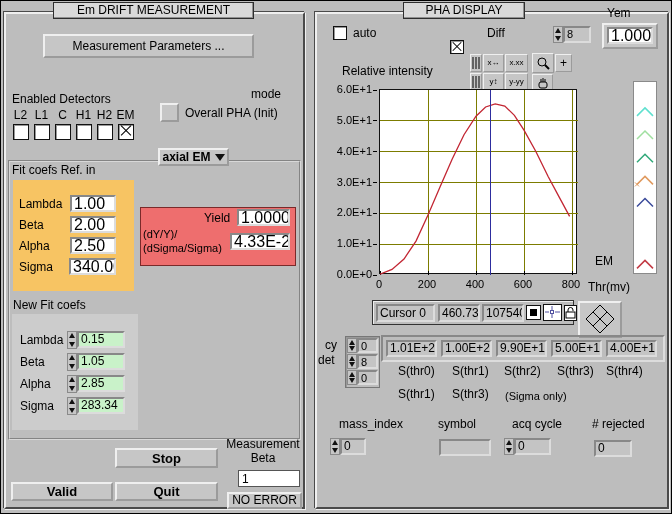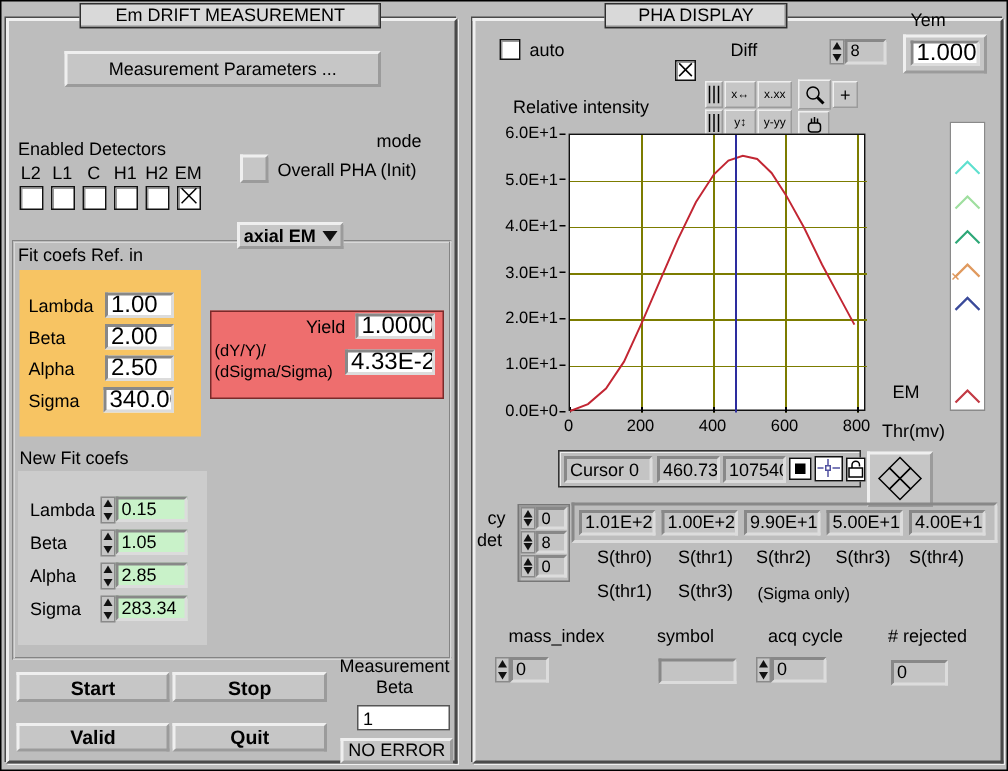--- a/index.html
+++ b/index.html
@@ -133,21 +133,20 @@
       <div class="sd"></div>
     </div>
   <div class="abs fieldg" style="left:76px;top:374px;width:48px;height:17px;">2.85</div>
   <div class="abs lbl" style="left:19px;top:399px;">Sigma</div>
   <div class="abs spin" style="left:66px;top:396px;height:18px;">
       <div class="su"></div>
       <div class="sd"></div>
     </div>
   <div class="abs fieldg" style="left:76px;top:396px;width:48px;height:17px;">283.34</div>
 
-  <div class="abs btn" style="left:10px;top:447px;width:102px;height:20px;line-height:17px;">Start</div>
   <div class="abs btn" style="left:114px;top:447px;width:103px;height:20px;line-height:17px;">Stop</div>
   <div class="abs btn" style="left:10px;top:481px;width:102px;height:19px;line-height:16px;">Valid</div>
   <div class="abs btn" style="left:114px;top:481px;width:103px;height:19px;line-height:16px;">Quit</div>
 
   <div class="abs lbl" style="left:220px;top:437px;width:84px;text-align:center;">Measurement</div>
   <div class="abs lbl" style="left:220px;top:451px;width:84px;text-align:center;">Beta</div>
   <div class="abs fieldflat" style="left:237px;top:469px;width:62px;height:17px;">1</div>
   <div class="abs raised" style="left:226px;top:491px;width:75px;height:17px;text-align:center;font-size:12px;line-height:13px;">NO ERROR</div>
 
   <div class="abs panel" style="left:314px;top:11px;width:354px;height:497px;"></div>

